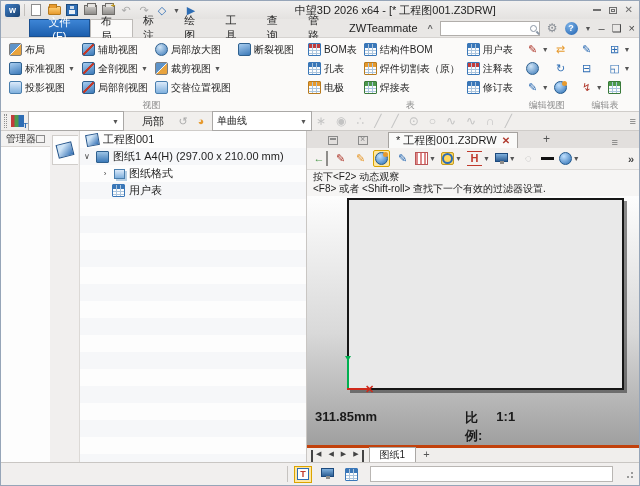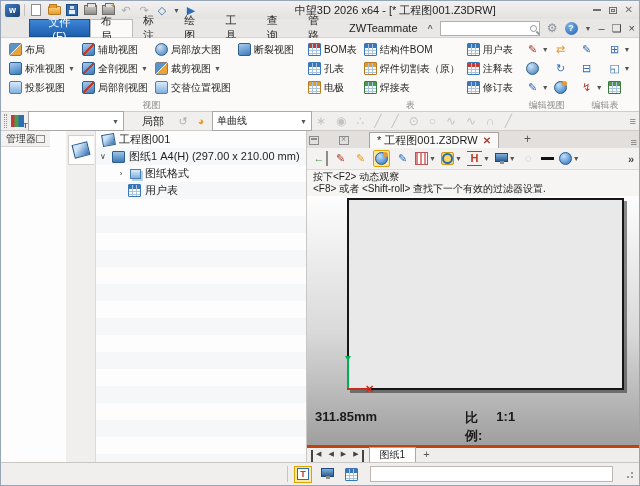--- a/index.html
+++ b/index.html
@@ -83,35 +83,35 @@
   .combo { height:20px; background:#fff; border:1px solid #aaa8a6; display:flex; align-items:center; padding:0 4px; font-size:10px; }
   .combo .arr { margin-left:auto; font-size:7px; color:#555; }
   .snaps { display:flex; align-items:center; gap:10px; color:#c3c3c3; font-size:12px; }
   .ham { margin-left:auto; color:#777; font-size:11px; }
 
   
   .main { flex:1; display:flex; min-height:0; }
   .manager { width:306px; background:#fdfdfd; border-right:1px solid #c9c6c3; display:flex; flex-direction:row; flex:none; }
   .mgr-head { height:16px; background:#f3f2f1; border-bottom:1px solid #d9d6d3; display:flex; align-items:center; padding:0 5px; font-size:10px; color:#333; }
   .mgr-pin { margin-left:auto; width:9px; height:8px; border:1px solid #8b8b8b; position:relative; }
-  .mgr-body { flex:1; display:flex; min-height:0;margin-left:16px; }
+  .mgr-body { flex:1; display:flex; min-height:0; }
   .sidestrip { width:30px; background:#f1efee; border-right:1px solid #dcd9d6; padding-top:4px; display:flex; flex-direction:column; align-items:center; }
   .sidetab { width:26px; height:30px; background:#fdfdfd; border:1px solid #d0cdca; border-right:none; display:flex; align-items:center; justify-content:center; }
   .tilted { width:16px; height:14px; background:linear-gradient(140deg,#cfe4f6 30%,#2e6db4); border:1px solid #20528a; transform:rotate(-14deg); }
   .tree { flex:1; background:repeating-linear-gradient(#fdfdfd 0 17px, #f6f7f9 17px 34px); overflow:hidden; }
   .trow { height:17px; display:flex; align-items:center; gap:4px; font-size:11px; white-space:nowrap; }
   .exp { width:10px; text-align:center; color:#444; font-size:8px; flex:none; }
   .ti { width:13px; height:12px; flex:none; }
   .ti-draw { background:linear-gradient(140deg,#cfe4f6 30%,#2e6db4); border:1px solid #20528a; transform:rotate(-10deg); }
   .ti-sheet { background:linear-gradient(#9cc3e5,#3c79b8); border:1px solid #2e608f; border-radius:1px; }
   .ti-fmt { background:linear-gradient(#dceafa,#7fb0dd); border:1px solid #4a7fae; box-shadow:2px 2px 0 #b7cfe4; width:11px; height:10px; }
 
   
   .docarea { flex:1; display:flex; flex-direction:column; min-width:0; }
-  .doctabs { height:17px; background:#e2dfdd; display:flex; align-items:flex-end; gap:20px; padding:0 2px; flex:none; }
+  .doctabs { height:17px; background:#e2dfdd; display:flex; align-items:flex-end; gap:20px; padding:0 21px; flex:none; }
   .mdico { width:10px; height:9px; border:1px solid #8b8b8b; margin-bottom:3px; position:relative; flex:none; }
   .mdico.rest:before { content:""; position:absolute; inset:1px; border-top:2px solid #8b8b8b; }
   .mdico.cls:before { content:"×"; position:absolute; left:1px; top:-3px; font-size:9px; color:#8b8b8b; }
   .doctab { height:16px; background:#fafaf9; border:1px solid #a5a29f; border-bottom:none; display:flex; align-items:center; gap:5px; padding:0 7px; font-size:11px; }
   .doctab .x { color:#b03a2e; font-weight:bold; font-size:10px; }
   .newtab { color:#555; font-size:12px; padding:0 5px 2px; }
 
   .dwtools { height:22px; background:#f4f2f0; border-bottom:1px solid #dedbd8; display:flex; align-items:center; gap:5px; padding:0 6px; flex:none; }
   .dw { display:flex; align-items:center; gap:1px; }
   .dwi { width:15px; height:15px; display:inline-flex; align-items:center; justify-content:center; font-size:11px; line-height:1; flex:none; }

